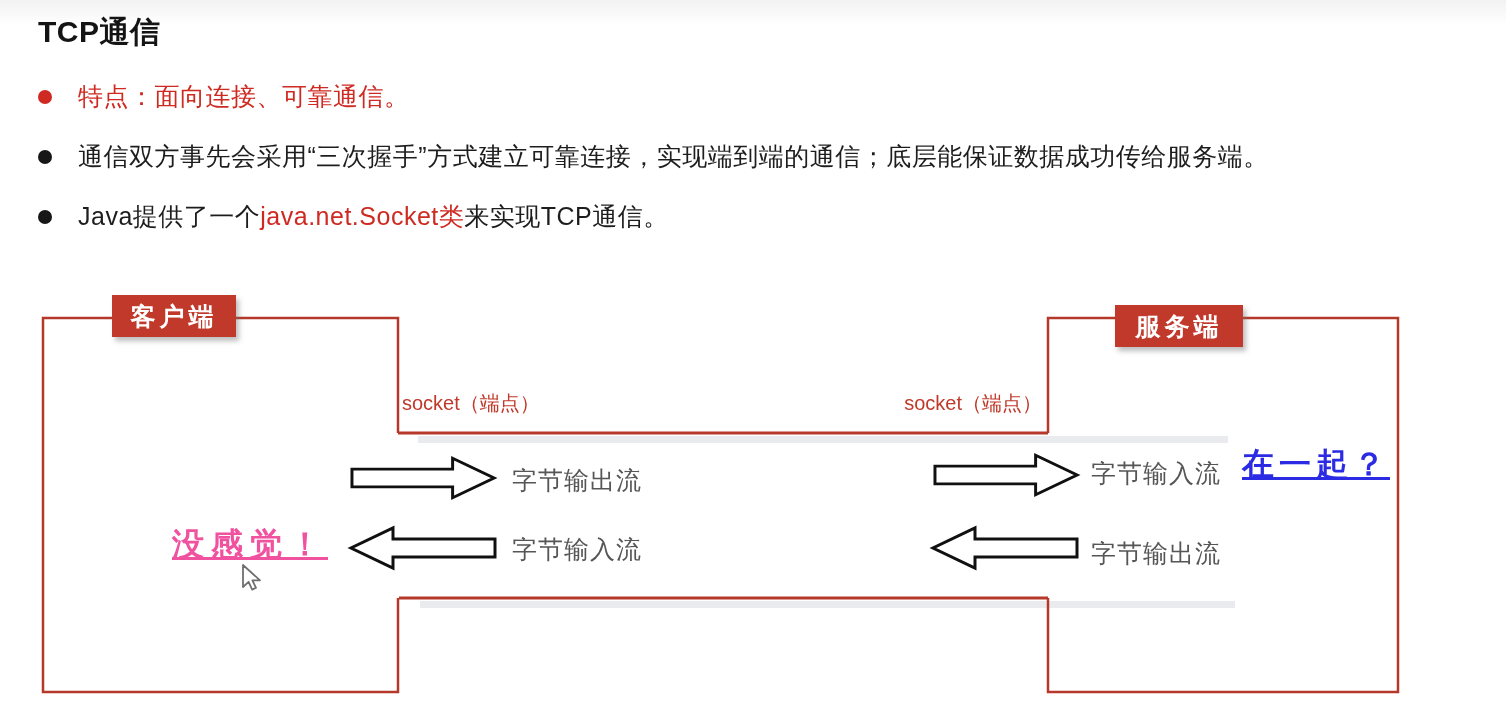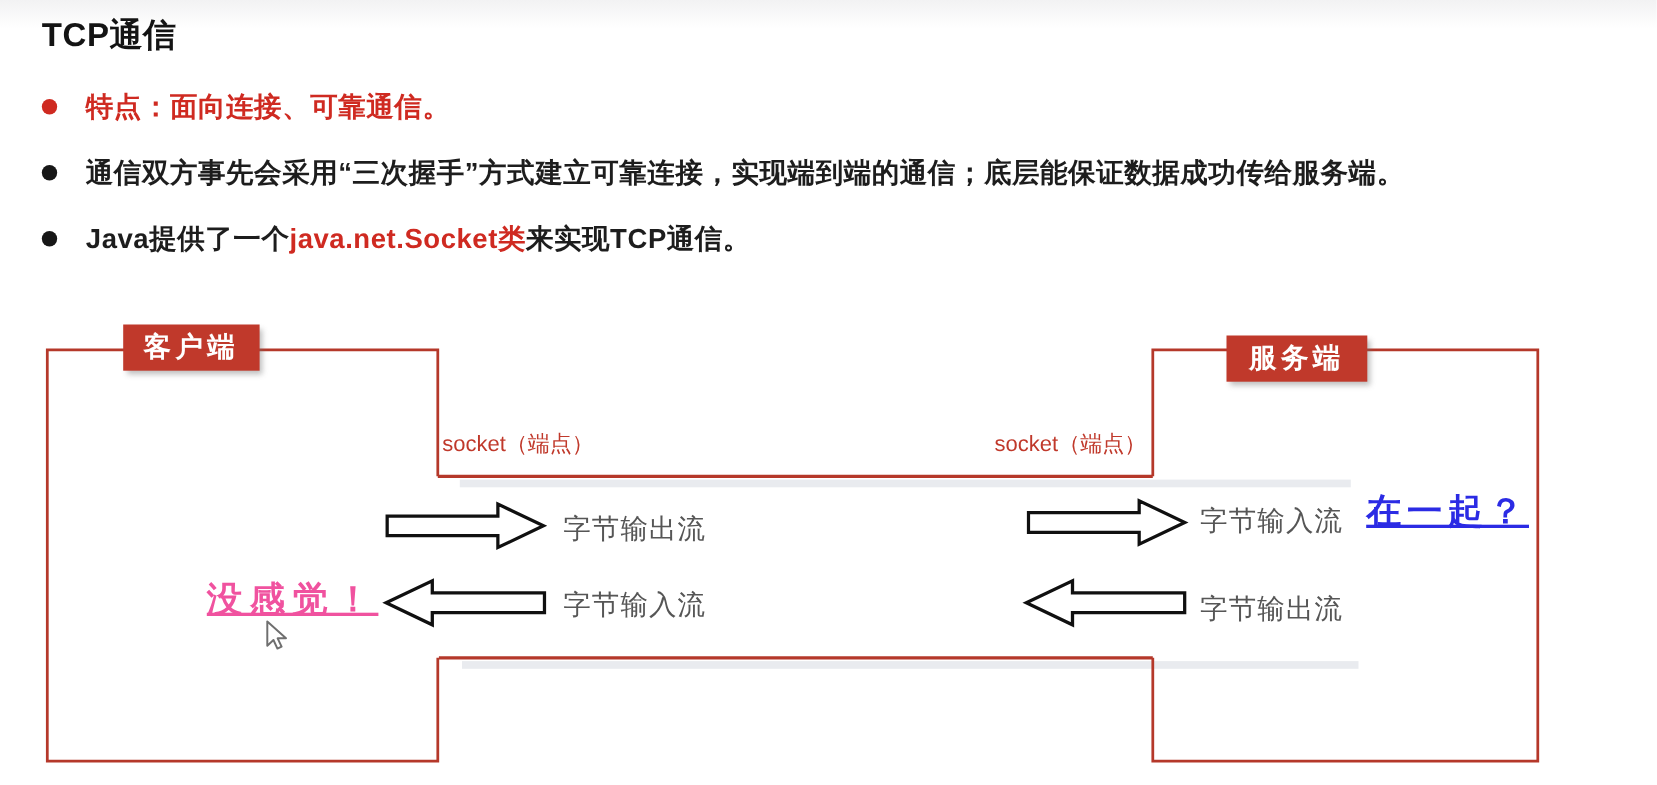--- a/index.html
+++ b/index.html
@@ -10,35 +10,35 @@
     -webkit-font-smoothing:antialiased;
   }
   .top-fade{position:absolute;left:0;top:0;width:1506px;height:26px;
     background:linear-gradient(#f2f2f3,#ffffff);}
   
   .page-title{position:absolute;left:38px;top:12px;font-size:30px;font-weight:700;color:#141414;letter-spacing:.5px;}
   .bullet-row{position:absolute;left:38px;display:flex;align-items:center;}
   .bullet-dot{width:14px;height:14px;border-radius:50%;margin-right:26px;flex:0 0 auto;}
   .dot-red{background:#cf2a21;}
   .dot-black{background:#171717;}
-  .bullet-text{font-size:25px;letter-spacing:.5px;white-space:nowrap;font-weight:bold;}
+  .bullet-text{font-size:25px;letter-spacing:.5px;white-space:nowrap;}
   .txt-red{color:#cf2a21;}
   .txt-black{color:#1d1d1d;}
   .hl-red{color:#cf2a21;}
   
   svg.outline-layer{position:absolute;left:0;top:0;pointer-events:none;}
   .node-label{
     position:absolute;height:42px;line-height:42px;text-align:center;
     background:#c0392b;color:#ffffff;font-size:25px;font-weight:700;letter-spacing:4px;
     box-shadow:3px 4px 5px rgba(110,110,110,.45);
   }
   .socket-label{position:absolute;font-size:20px;color:#c0392b;white-space:nowrap;}
   .stream-label{position:absolute;font-size:25px;font-weight:400;color:#565656;letter-spacing:1px;white-space:nowrap;}
   .hand-note{position:absolute;font-size:32px;font-weight:700;white-space:nowrap;text-decoration:underline;}
-  .note-pink{color:#f0529f;letter-spacing:7px;margin-left:16px;}
+  .note-pink{color:#f0529f;letter-spacing:7px;}
   .note-blue{color:#2b2be4;letter-spacing:5px;}
   .block-arrow{position:absolute;}
   .cursor{position:absolute;}
 </style>
 </head>
 <body>
 
 <div class="top-fade"></div>
 
 <div class="page-title">TCP通信</div>

